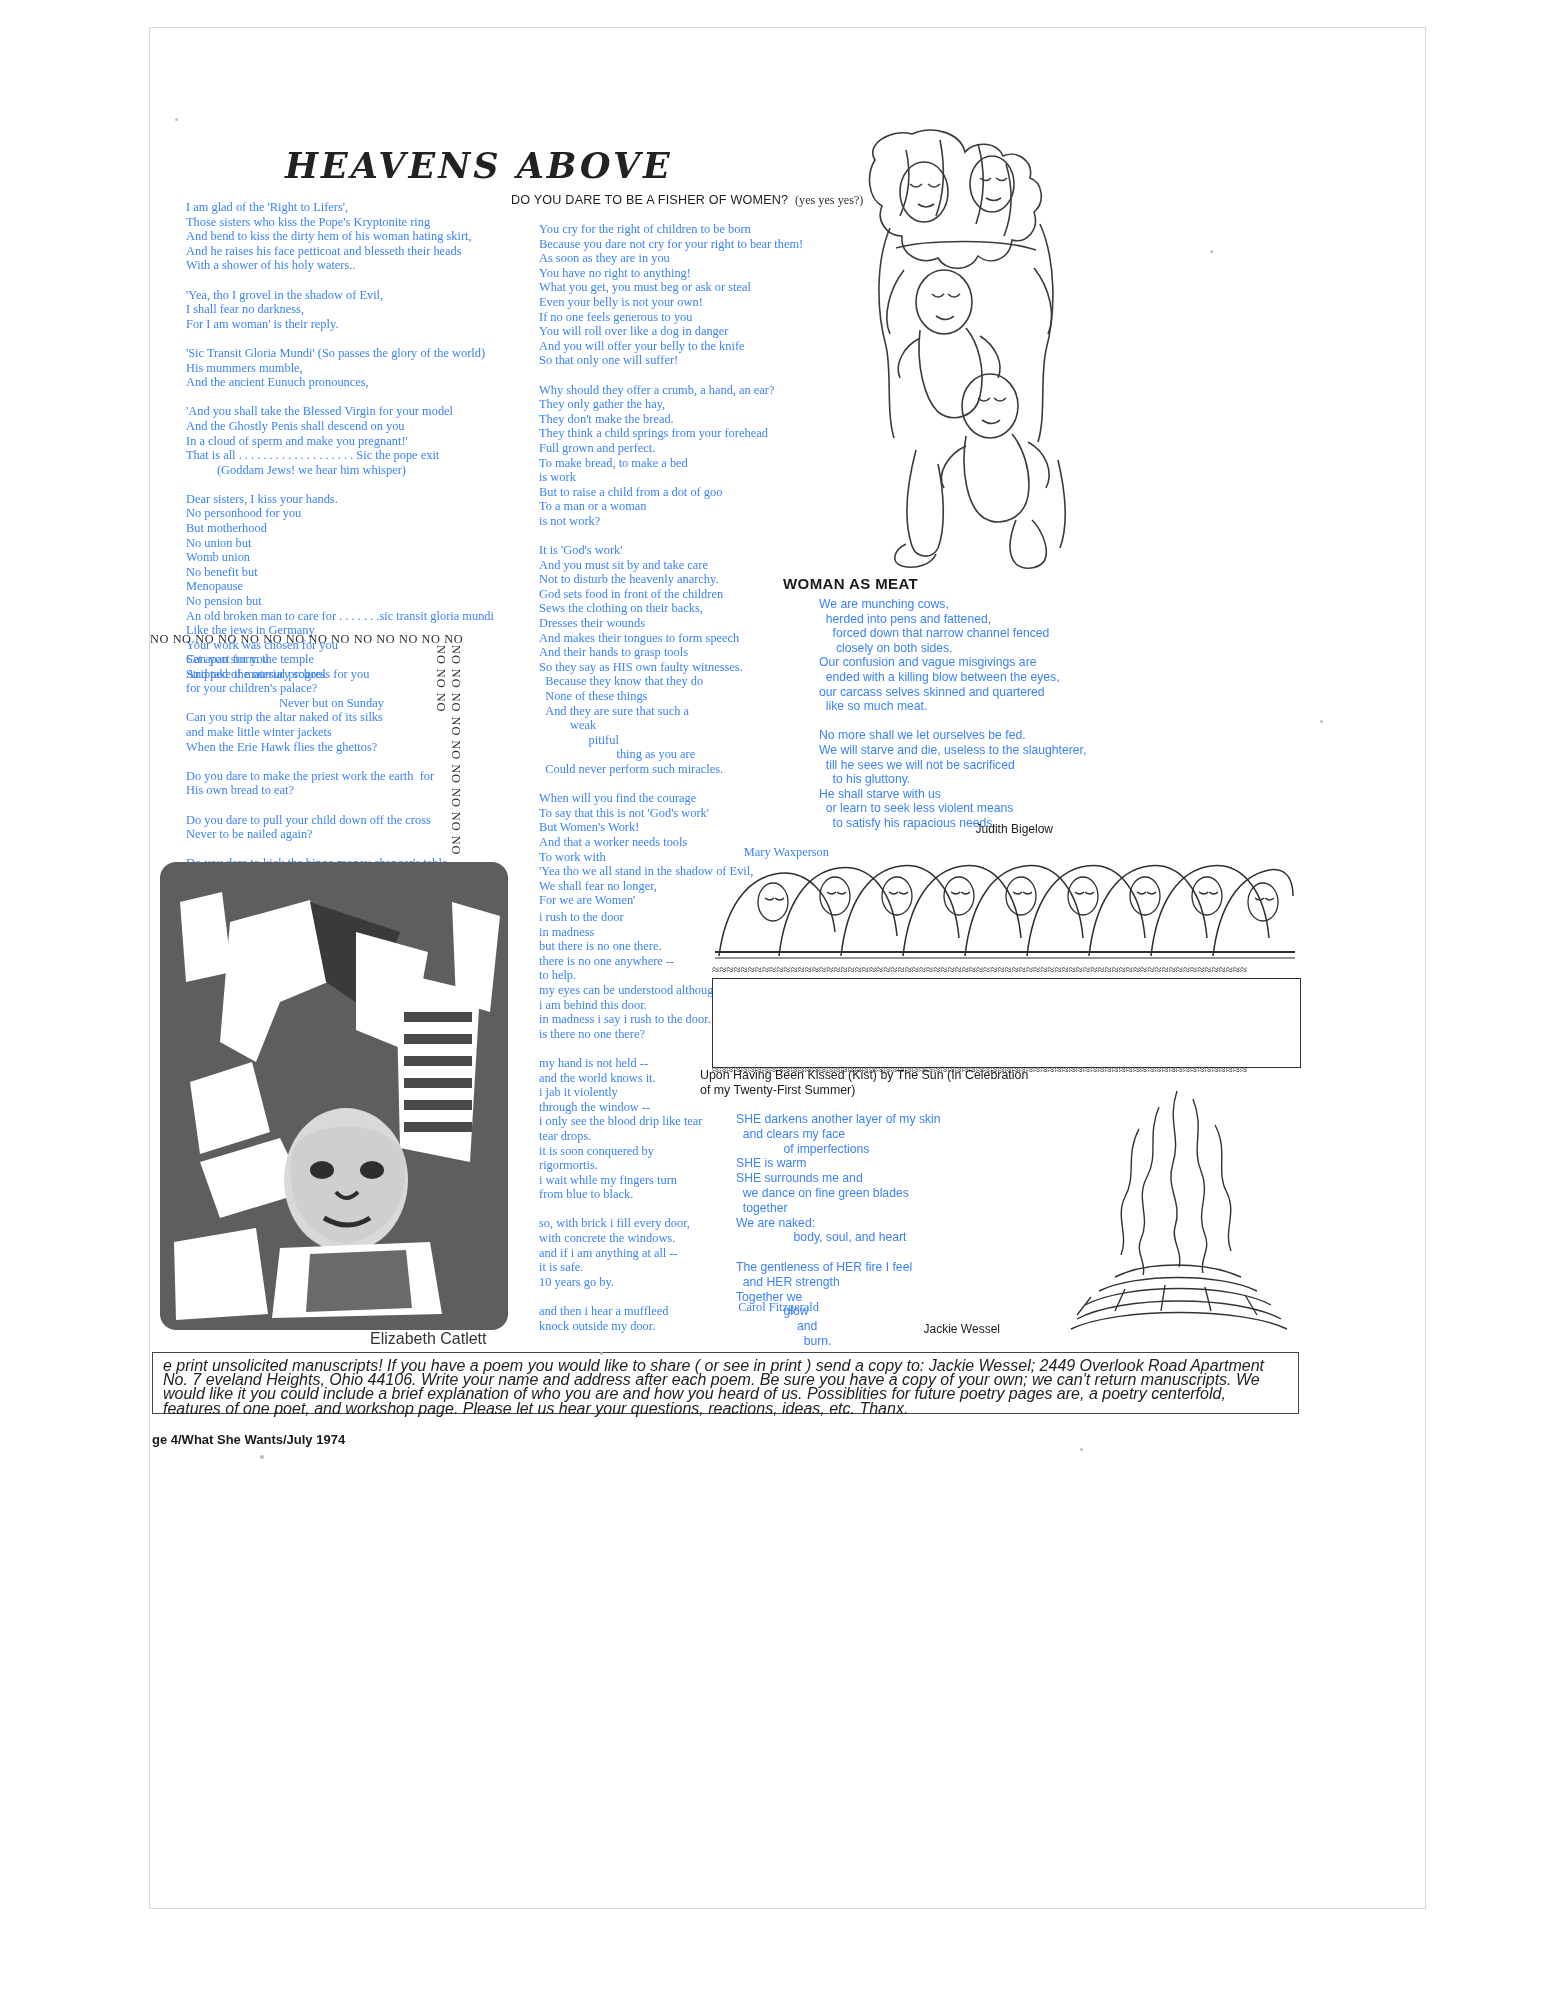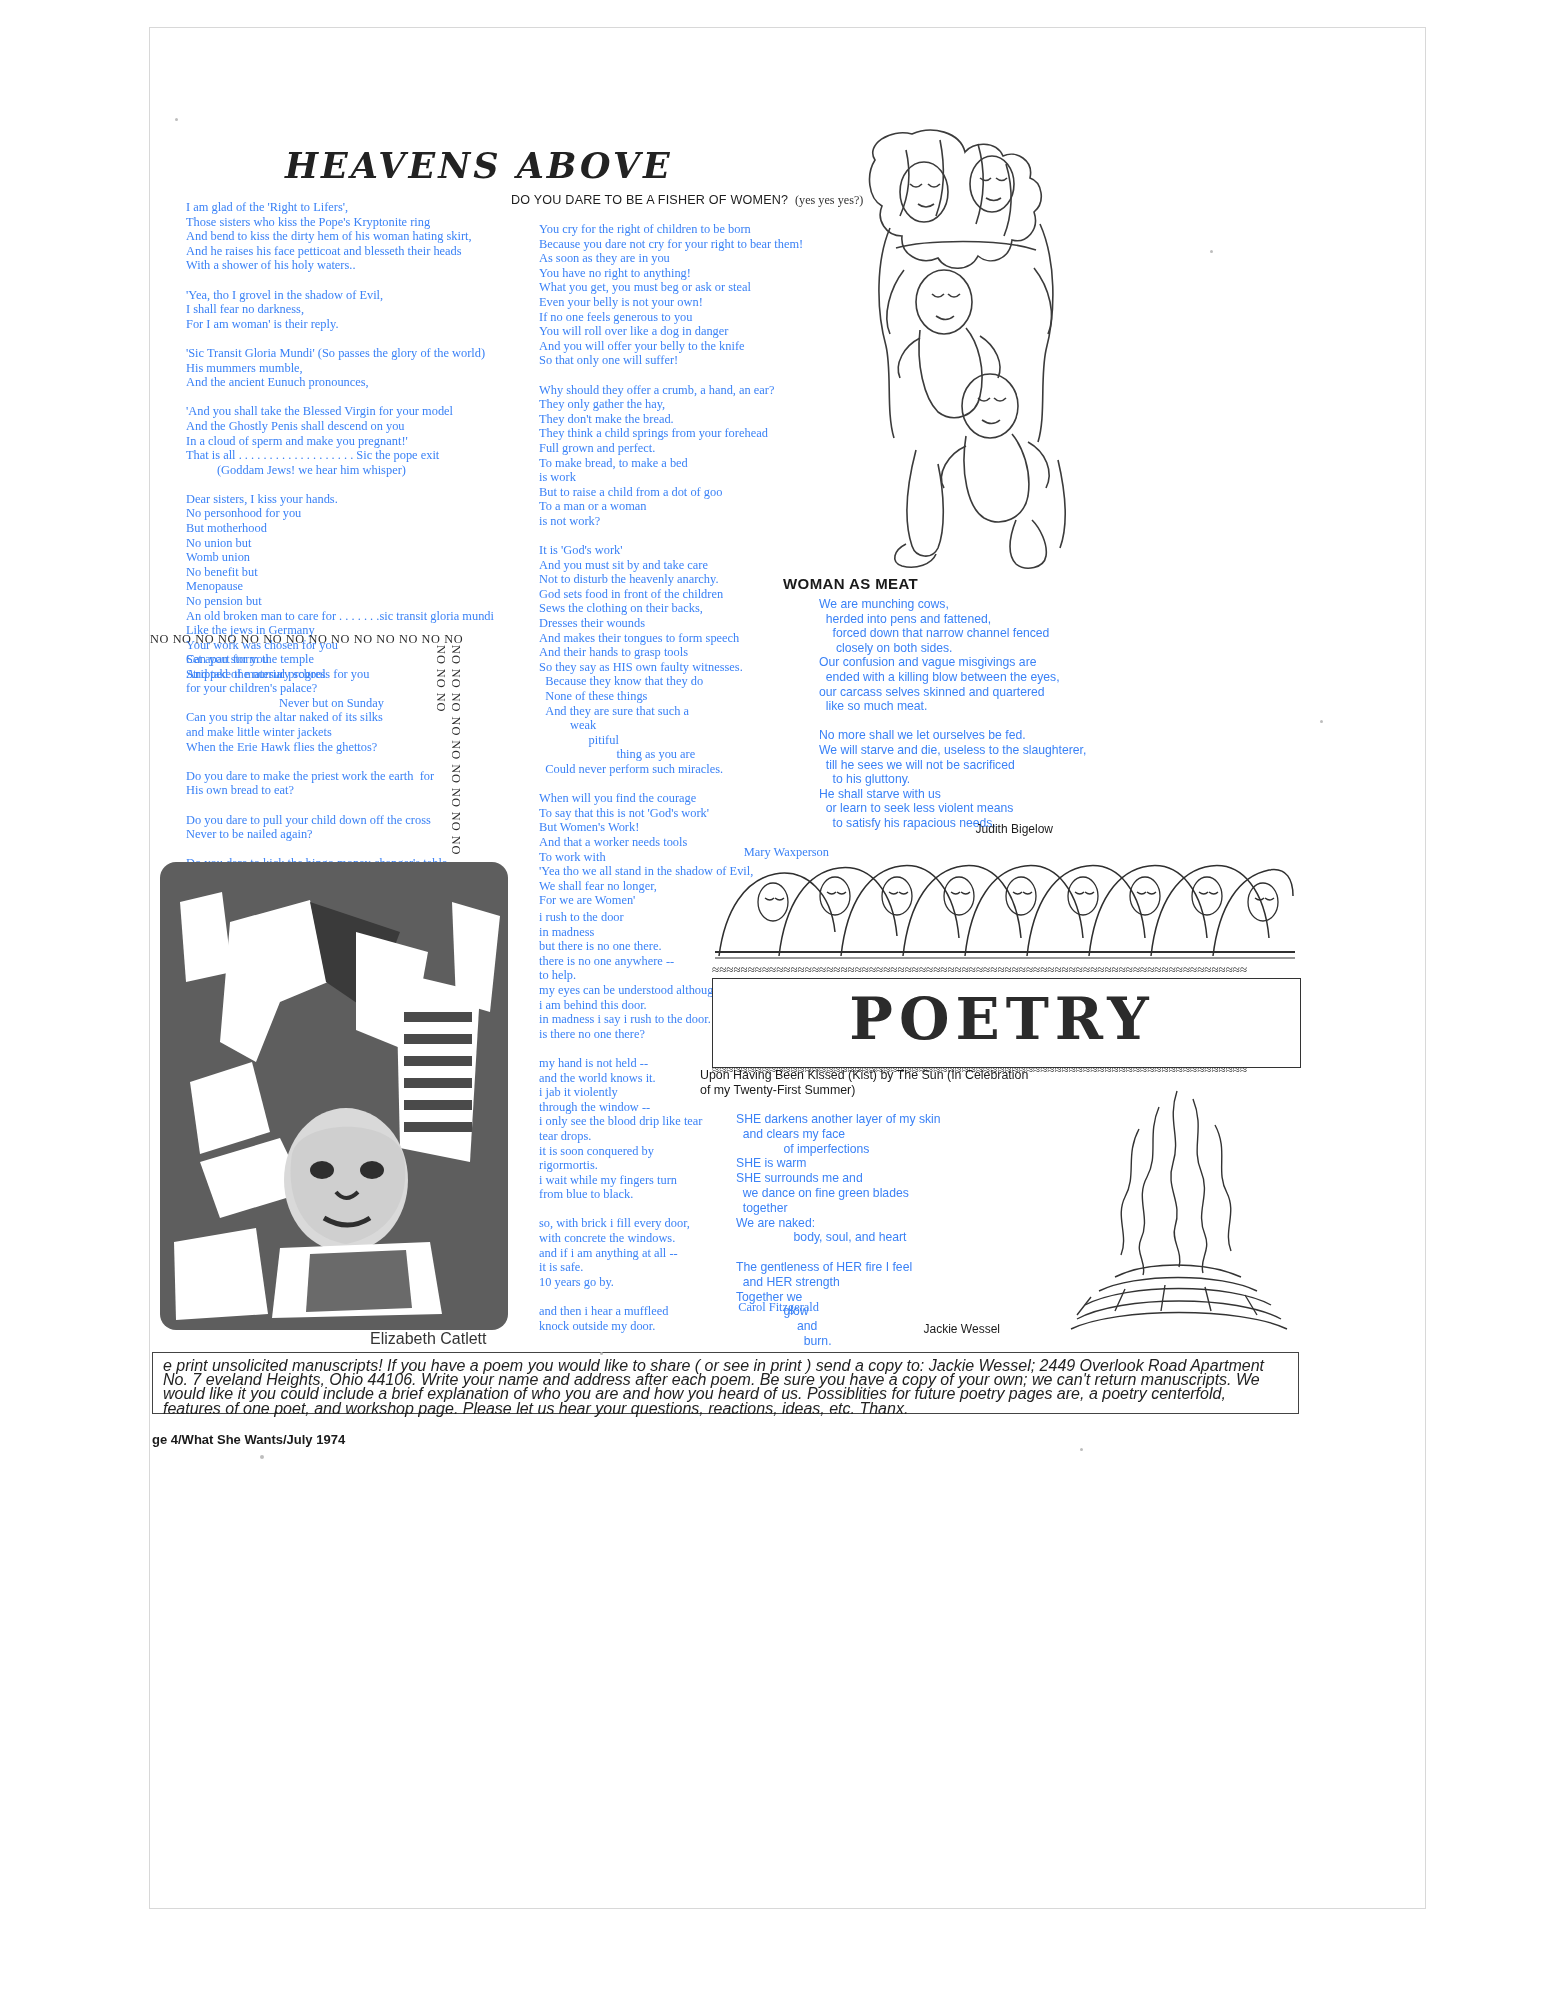--- a/index.html
+++ b/index.html
@@ -280,21 +280,20 @@
         <ellipse cx="548" cy="62" rx="15" ry="19"></ellipse>
           <path d="M540 58 q5 4 9 0 M550 58 q5 4 9 0"></path>
       </g>
       <path d="M0 112 L580 112" stroke-width="2"></path>
       <path d="M0 118 L580 118" stroke-width="1"></path>
     </g>
   </svg>
 
   <div class="squig">≈≈≈≈≈≈≈≈≈≈≈≈≈≈≈≈≈≈≈≈≈≈≈≈≈≈≈≈≈≈≈≈≈≈≈≈≈≈≈≈≈≈≈≈≈≈≈≈≈≈≈≈≈≈≈≈≈≈≈≈≈≈≈≈≈≈≈≈≈≈≈≈≈≈≈</div>
   <div class="poetry-box"></div>
-  <div class="poetry-word">POETRY</div>
   <div class="squig2">≈≈≈≈≈≈≈≈≈≈≈≈≈≈≈≈≈≈≈≈≈≈≈≈≈≈≈≈≈≈≈≈≈≈≈≈≈≈≈≈≈≈≈≈≈≈≈≈≈≈≈≈≈≈≈≈≈≈≈≈≈≈≈≈≈≈≈≈≈≈≈≈≈≈≈</div>
 
   <div class="kist-h">Upon Having Been Kissed (Kist) by The Sun
 (In Celebration of my Twenty-First Summer)</div>
   <div class="col" style="left:700px;top:1112px;width:300px;font-family:'Liberation Sans',sans-serif;font-size:12.2px;line-height:14.8px;">SHE darkens another layer of my skin
   and clears my face
               of imperfections
 SHE is warm
 SHE surrounds me and
   we dance on fine green blades

